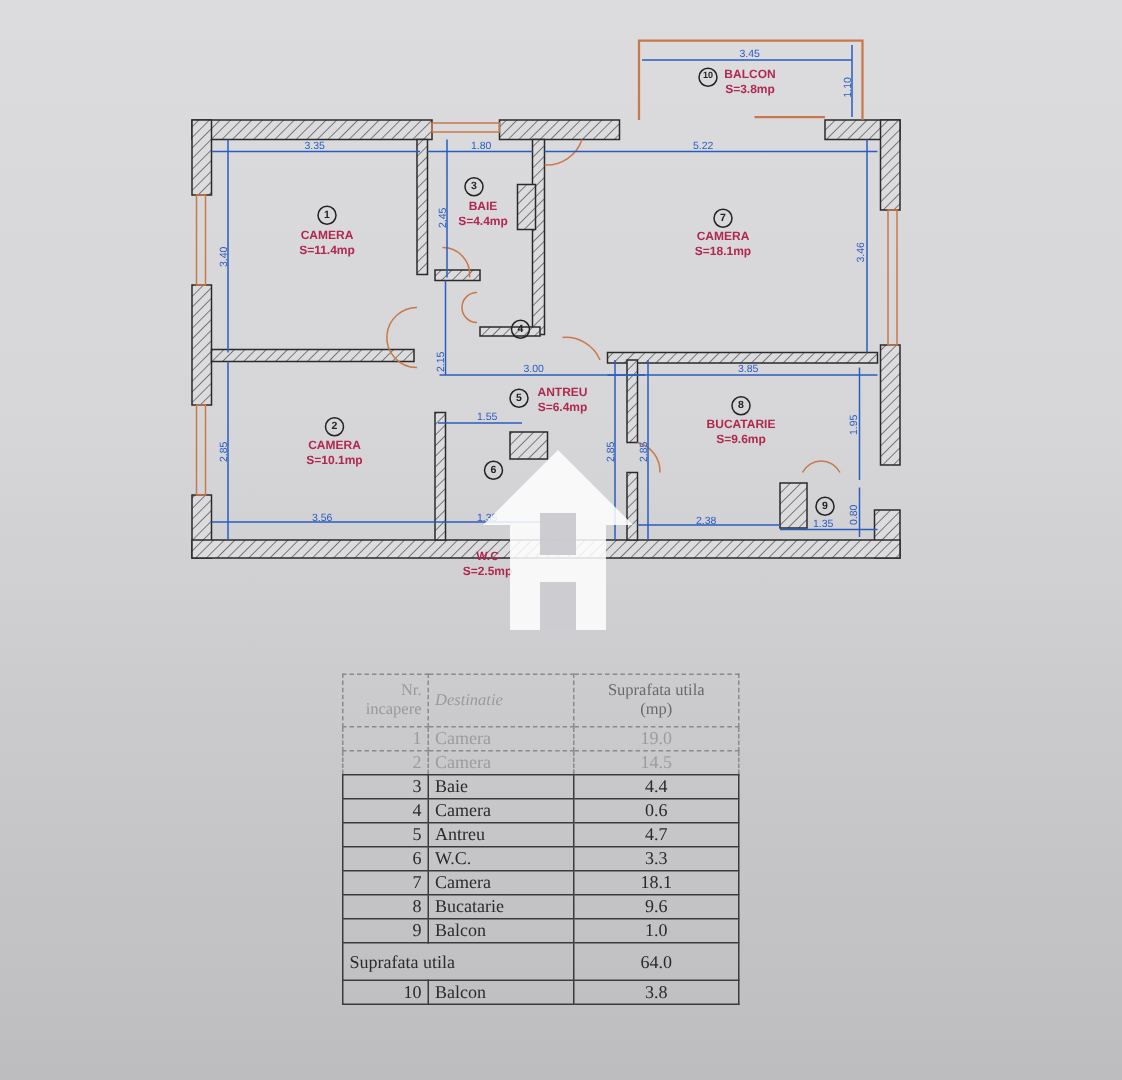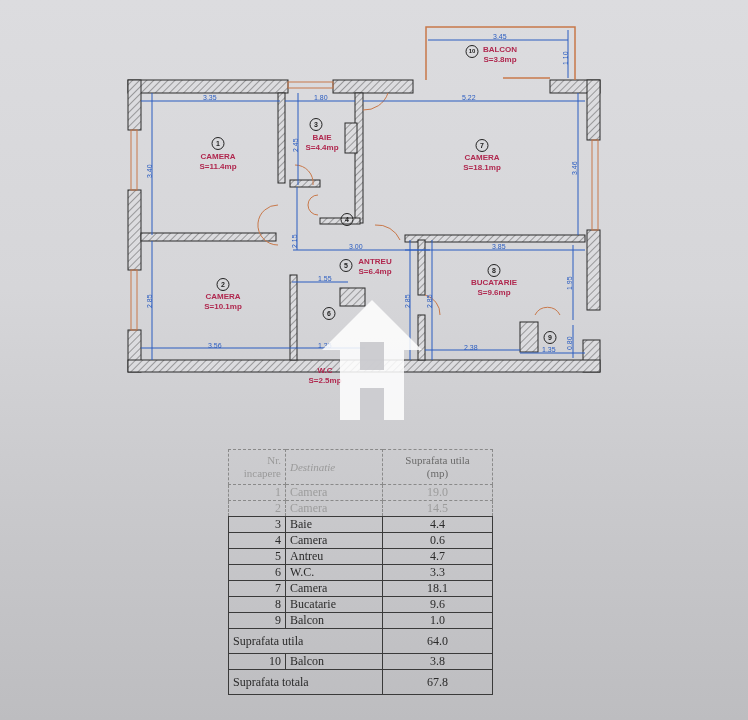--- a/index.html
+++ b/index.html
@@ -249,18 +249,14 @@
       </tr>
   <tr class="sum">
         <td colspan="2">Suprafata utila</td>
         <td class="v">64.0</td>
       </tr>
   <tr>
         <td class="n">10</td>
         <td class="nm">Balcon</td>
         <td class="v">3.8</td>
       </tr>
-  <tr class="sum">
-        <td colspan="2">Suprafata totala</td>
-        <td class="v">67.8</td>
-      </tr>
 </tbody>
   </table>
 
 </body></html>

